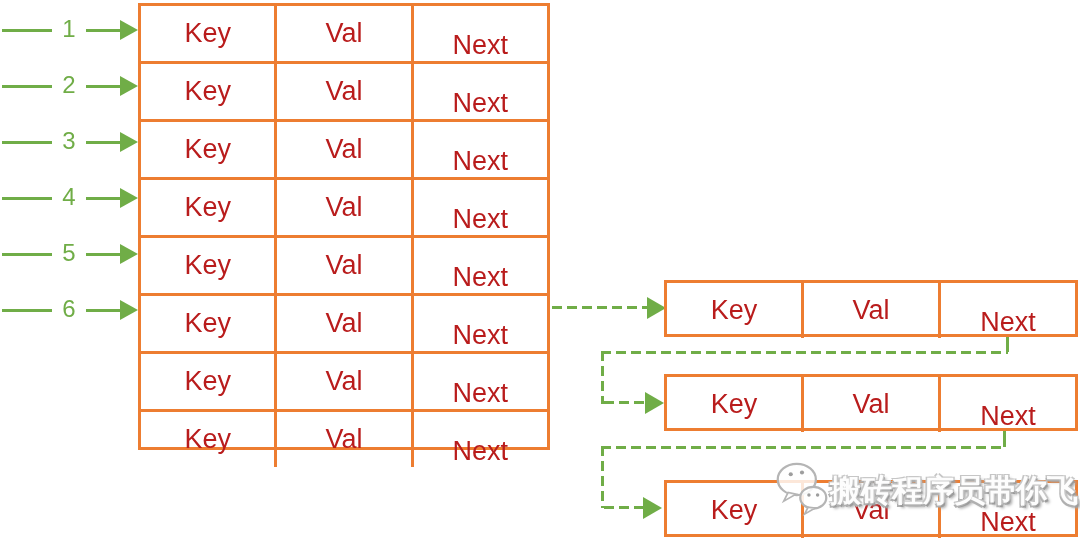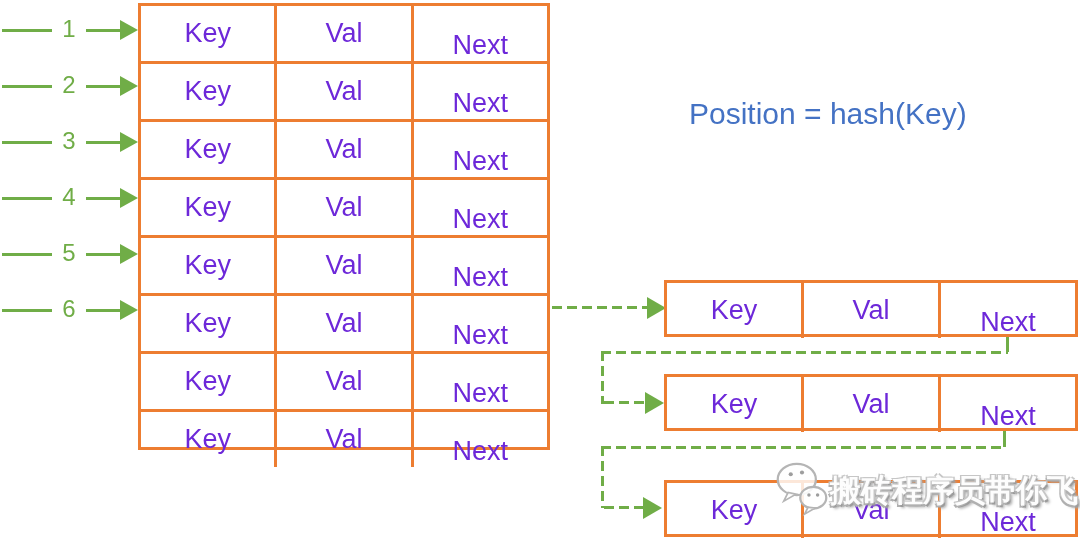--- a/index.html
+++ b/index.html
@@ -7,21 +7,21 @@
   .canvas {
     position:relative; width:1080px; height:540px; background:#ffffff;
     overflow:hidden; font-family:"Liberation Sans", sans-serif;
   }
 
   
   .otable { position:absolute; border:3px solid #ED7D31; display:flex; flex-direction:column; background:#fff; }
   .orow   { flex:1; display:flex; border-bottom:3px solid #ED7D31; }
   .orow:last-child { border-bottom:none; }
   .ocell  { flex:1; display:flex; align-items:center; justify-content:center;
-            color:#6d28d9; font-size:27px; border-right:3px solid #ED7D31; }
+            color:#b91c1c; font-size:27px; border-right:3px solid #ED7D31; }
   .ocell:last-child { border-right:none;margin-top:24px; }
 
   .main-table { left:138px; top:3px; width:412px; height:447px; }
   .node       { left:664px; width:414px; height:57px; }
   .node1 { top:280px; }
   .node2 { top:374px; }
   .node3 { top:480px; }
 
   
   .bucket { position:absolute; left:2px; width:136px; height:20px; }
@@ -122,21 +122,20 @@
       <div class="ocell">Val</div>
       <div class="ocell">Next</div>
     </div>
     <div class="orow">
       <div class="ocell">Key</div>
       <div class="ocell">Val</div>
       <div class="ocell">Next</div>
     </div>
   </div>
 
-  <div class="formula">Position = hash(Key)</div>
 
   <div class="dash-h" style="left:552px; top:306px; width:96px;"></div>
   <div class="dhead" style="left:647px; top:297px;"></div>
 
   <div class="stub" style="left:1006px; top:336px; height:16px;"></div>
   <div class="dash-h" style="left:601px; top:351px; width:407px;"></div>
   <div class="dash-v" style="left:601px; top:351px; height:53px;"></div>
   <div class="dash-h" style="left:604px; top:401px; width:42px;"></div>
   <div class="dhead" style="left:645px; top:392px;"></div>
 

